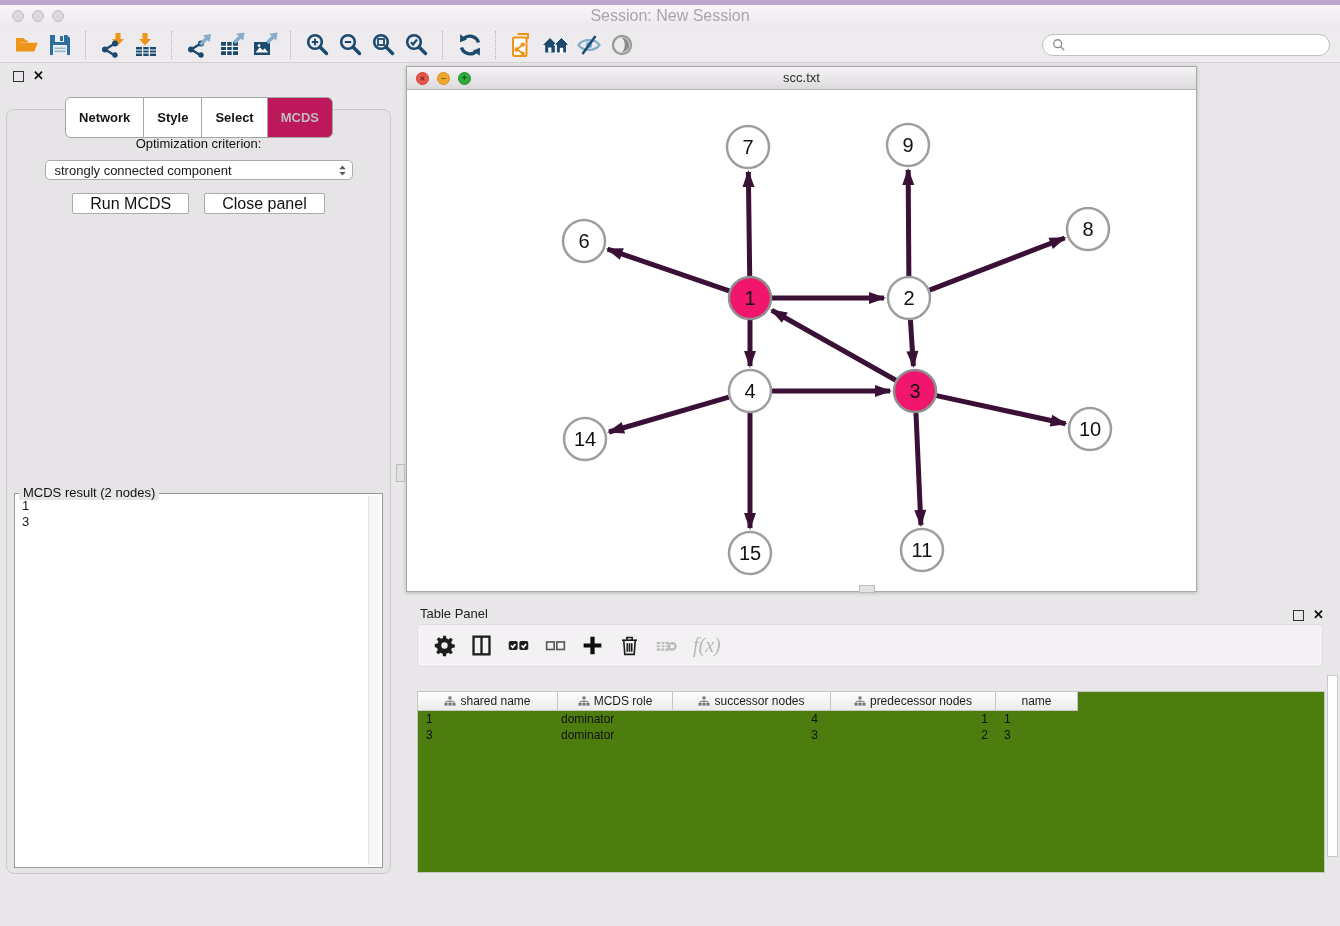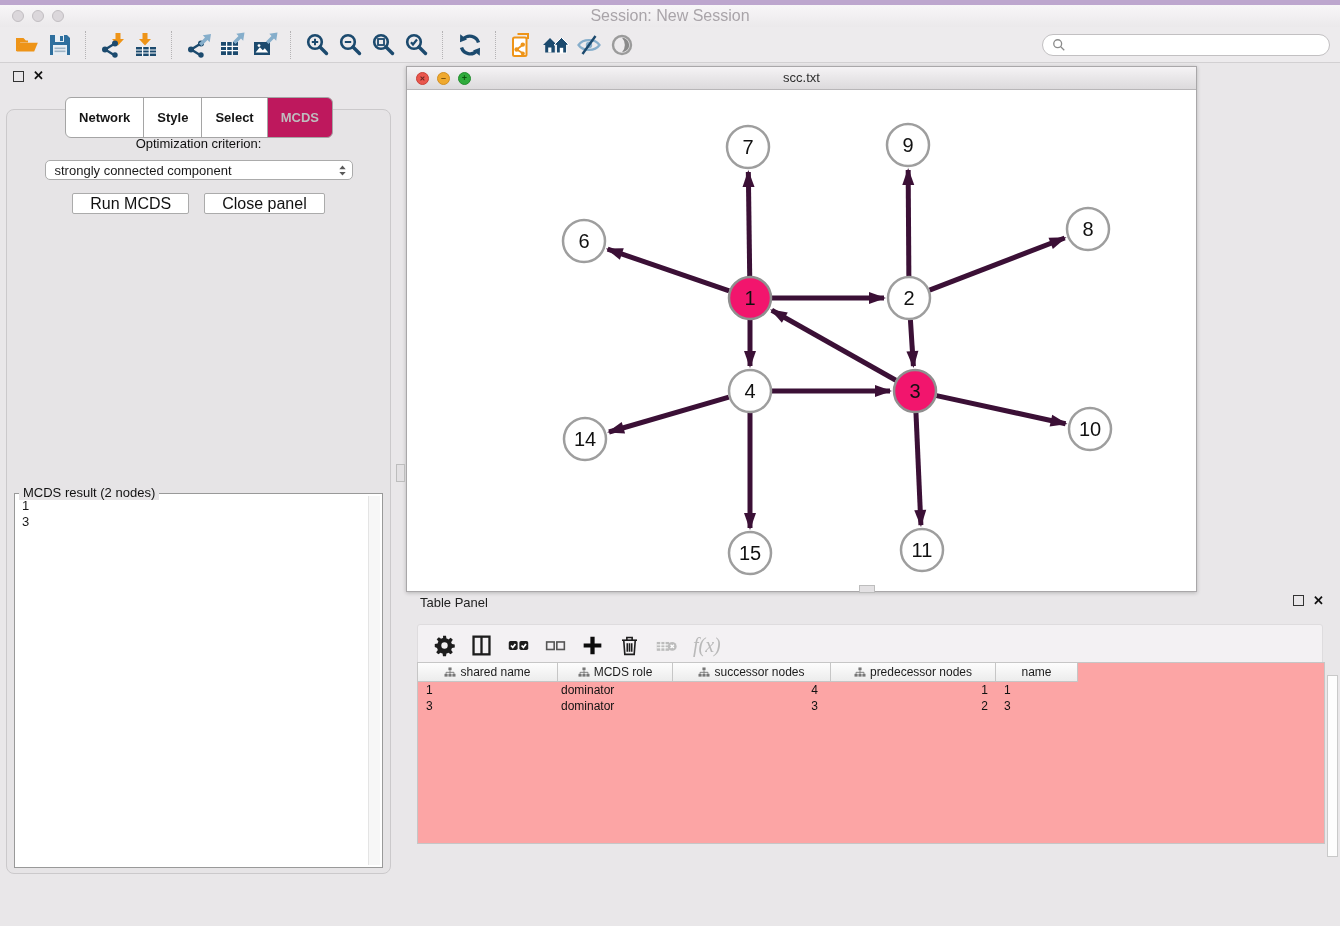--- a/index.html
+++ b/index.html
@@ -56,27 +56,27 @@
   .mac::after{position:absolute;left:0;top:0;width:11px;height:11px;text-align:center;line-height:11px;font-size:9px;font-weight:bold;color:rgba(40,10,10,.65);}
   .mac.red::after{content:"\2715";font-size:7px;}
   .mac.yellow::after{content:"\2013";color:rgba(90,60,0,.8);}
   .mac.green::after{content:"+";color:rgba(0,60,0,.75);}
   .net-canvas{position:absolute;left:0;top:22px;width:926px;height:502px;}
   .grip{position:absolute;background:#e3e1e3;border:1px solid #bdbdbd;box-sizing:border-box;z-index:5;}
   .grip-left{left:396px;top:464px;width:9px;height:18px;}
   .grip-bottom{left:859px;top:585px;width:16px;height:8px;}
   
   .table-panel{position:absolute;left:406px;top:595px;width:934px;height:296px;}
-  .tp-header{height:26px;display:flex;align-items:flex-start;padding:0 16px 0 14px;}
+  .tp-header{height:26px;display:flex;align-items:flex-end;padding:0 16px 0 14px;}
   .tp-header .panel-title{flex:1;}
   .tp-toolbar{position:absolute;left:11px;top:29px;width:906px;height:43px;background:#f3f1f3;border:1px solid #dedcde;border-radius:3px;display:flex;align-items:center;padding-left:8px;box-sizing:border-box;}
   .tbtn2{width:37px;height:34px;display:flex;align-items:center;justify-content:center;}
   .tbtn2 svg{width:23px;height:23px;}
   .fx{font-family:"Liberation Serif",serif;font-style:italic;font-size:20px;color:#b9b9b9;margin-left:8px;}
-  .tbody{position:absolute;left:11px;top:67px;width:908px;height:182px;background:#fca5a5;border:1px solid #c6c6c6;box-sizing:border-box;padding-left:48px;}
+  .tbody{position:absolute;left:11px;top:96px;width:908px;height:182px;background:#4d7c0f;border:1px solid #c6c6c6;box-sizing:border-box;padding-left:48px;}
   .thead{position:absolute;left:0;top:0;height:19px;display:inline-flex;background:linear-gradient(#fdfdfd,#ececec);border-bottom:1px solid #c6c6c6;box-sizing:border-box;}
   .th{display:flex;align-items:center;justify-content:center;gap:4px;border-right:1px solid #c6c6c6;font-size:12px;color:#1c1c1c;box-sizing:border-box;height:18px;}
   .hicon{display:flex;}
   .rows{position:absolute;left:0;top:19px;right:0;}
   .tr{display:flex;height:16px;align-items:center;font-size:12px;color:#111;}
   .td{box-sizing:border-box;white-space:nowrap;overflow:hidden;}
   .tr .td:nth-child(1){padding-left:8px;}
   .tr .td:nth-child(2){padding-left:3px;}
   .tr .td:nth-child(3){padding-right:13px;}
   .tr .td:nth-child(4){padding-right:8px;}

